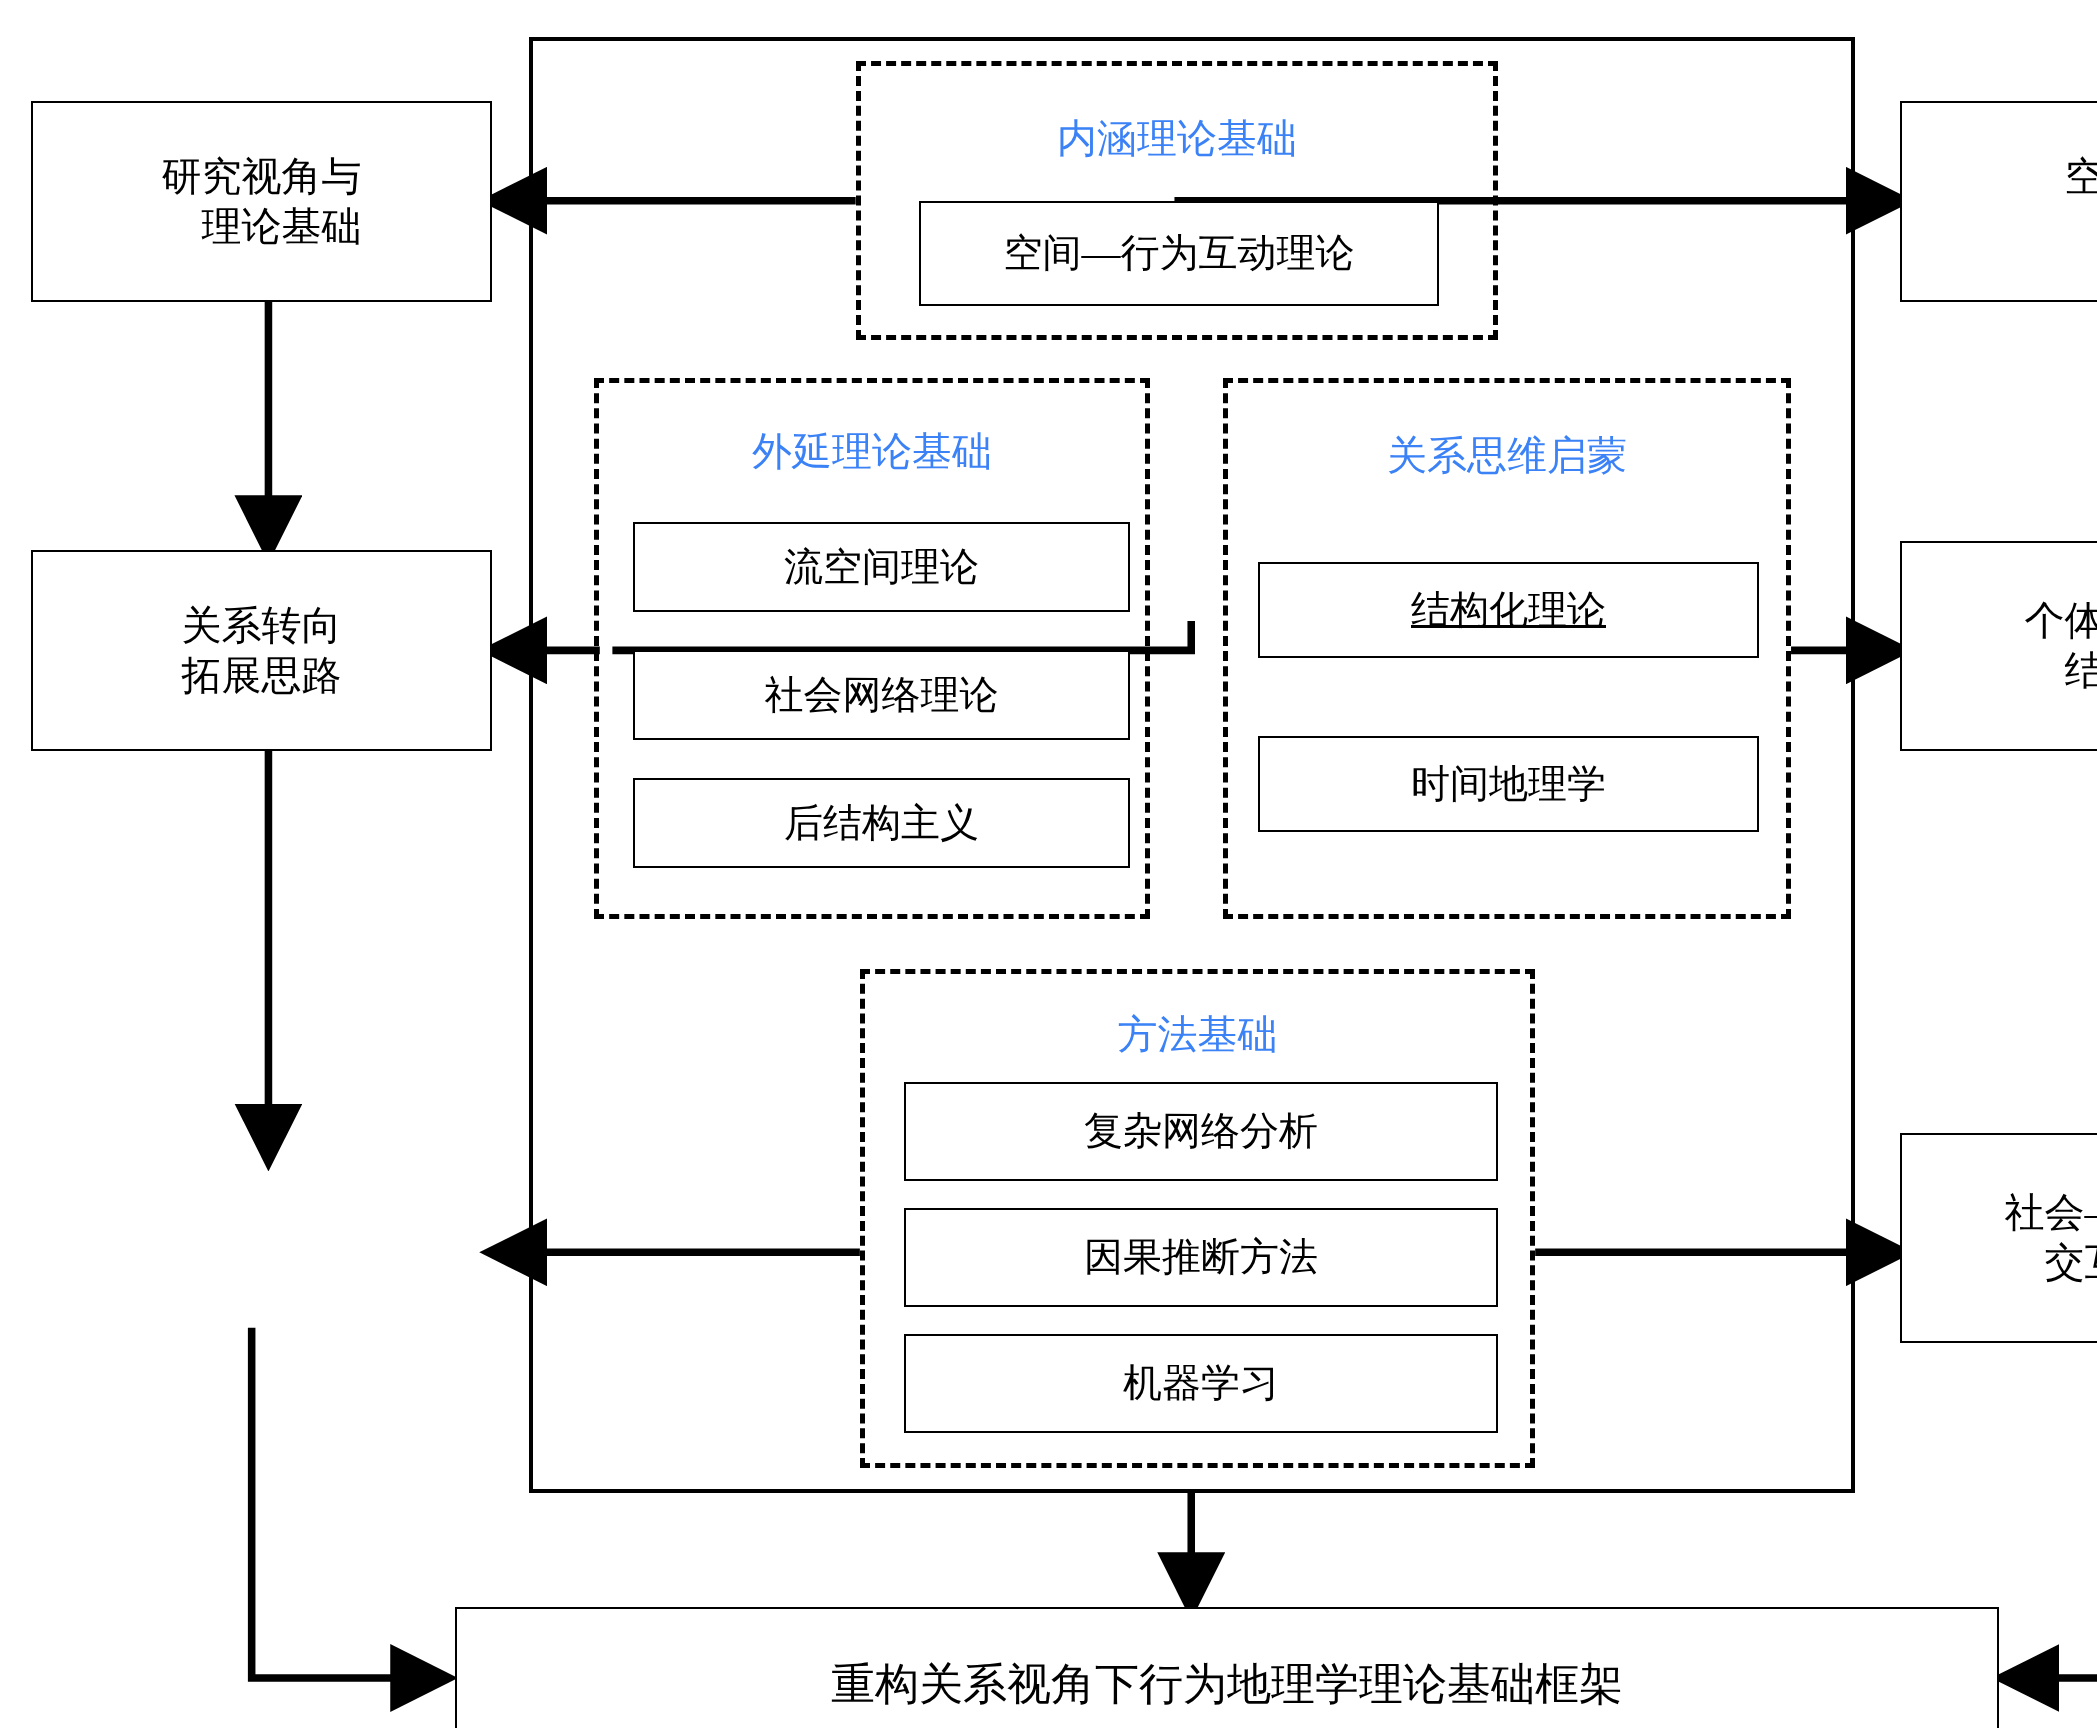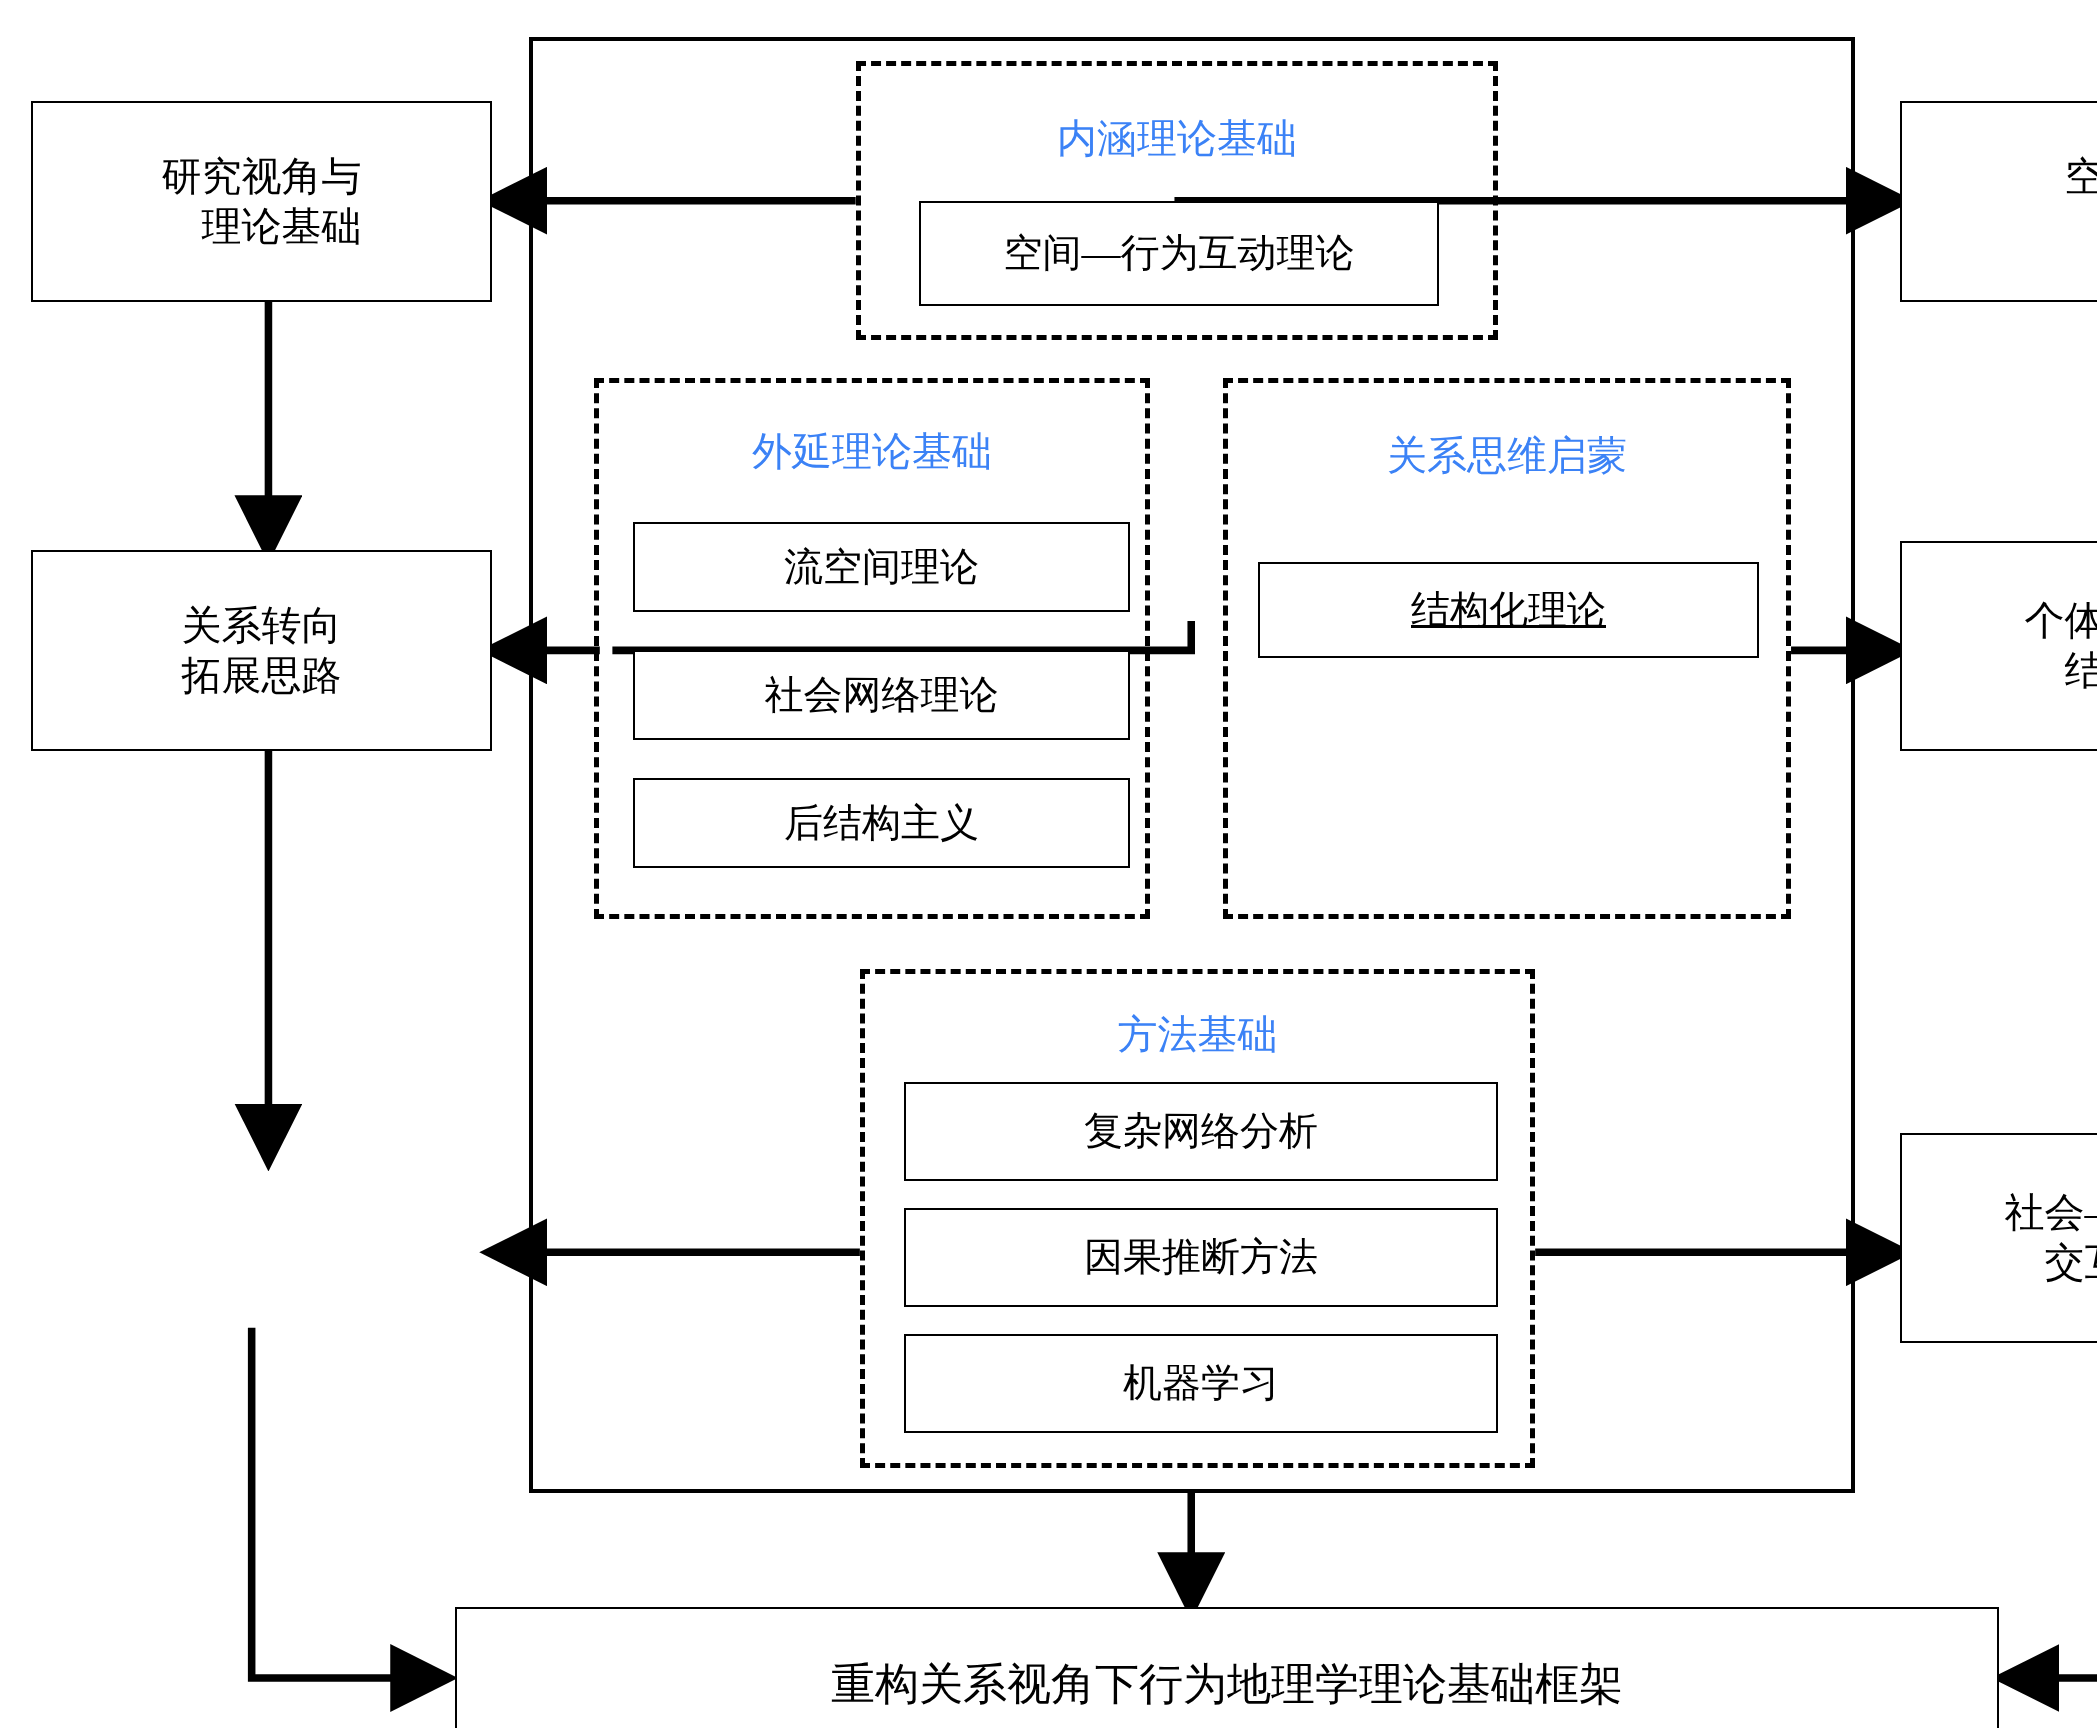--- a/index.html
+++ b/index.html
@@ -139,20 +139,21 @@
 
   <div class="dashed" style="left:594px; top:378px; width:556px; height:541px;"></div>
   <div class="dashed-title f-title" style="left:594px; top:424px; width:556px;">外延理论基础</div>
   <div class="box f-inner" style="left:633px; top:522px; width:497px; height:90px;">流空间理论</div>
   <div class="box f-inner" style="left:633px; top:650px; width:497px; height:90px;">社会网络理论</div>
   <div class="box f-inner" style="left:633px; top:778px; width:497px; height:90px;">后结构主义</div>
 
   <div class="dashed" style="left:1223px; top:378px; width:568px; height:541px;"></div>
   <div class="dashed-title f-title" style="left:1223px; top:416px; width:568px;margin-top:12px;">关系思维启蒙</div>
   <div class="box f-inner" style="left:1258px; top:562px; width:501px; height:96px;text-decoration:underline;">结构化理论</div>
+  <div class="box f-inner" style="left:1258px; top:736px; width:501px; height:96px;">时间地理学</div>
 
   <div class="dashed" style="left:860px; top:969px; width:675px; height:499px;"></div>
   <div class="dashed-title f-title" style="left:860px; top:1007px; width:675px;">方法基础</div>
   <div class="box f-inner" style="left:904px; top:1082px; width:594px; height:99px;">复杂网络分析</div>
   <div class="box f-inner" style="left:904px; top:1208px; width:594px; height:99px;">因果推断方法</div>
   <div class="box f-inner" style="left:904px; top:1334px; width:594px; height:99px;">机器学习</div>
 
   <div class="box f-bottom" style="left:455px; top:1607px; width:1544px; height:154px;">重构关系视角下行为地理学理论基础框架</div>
 
 </div>

